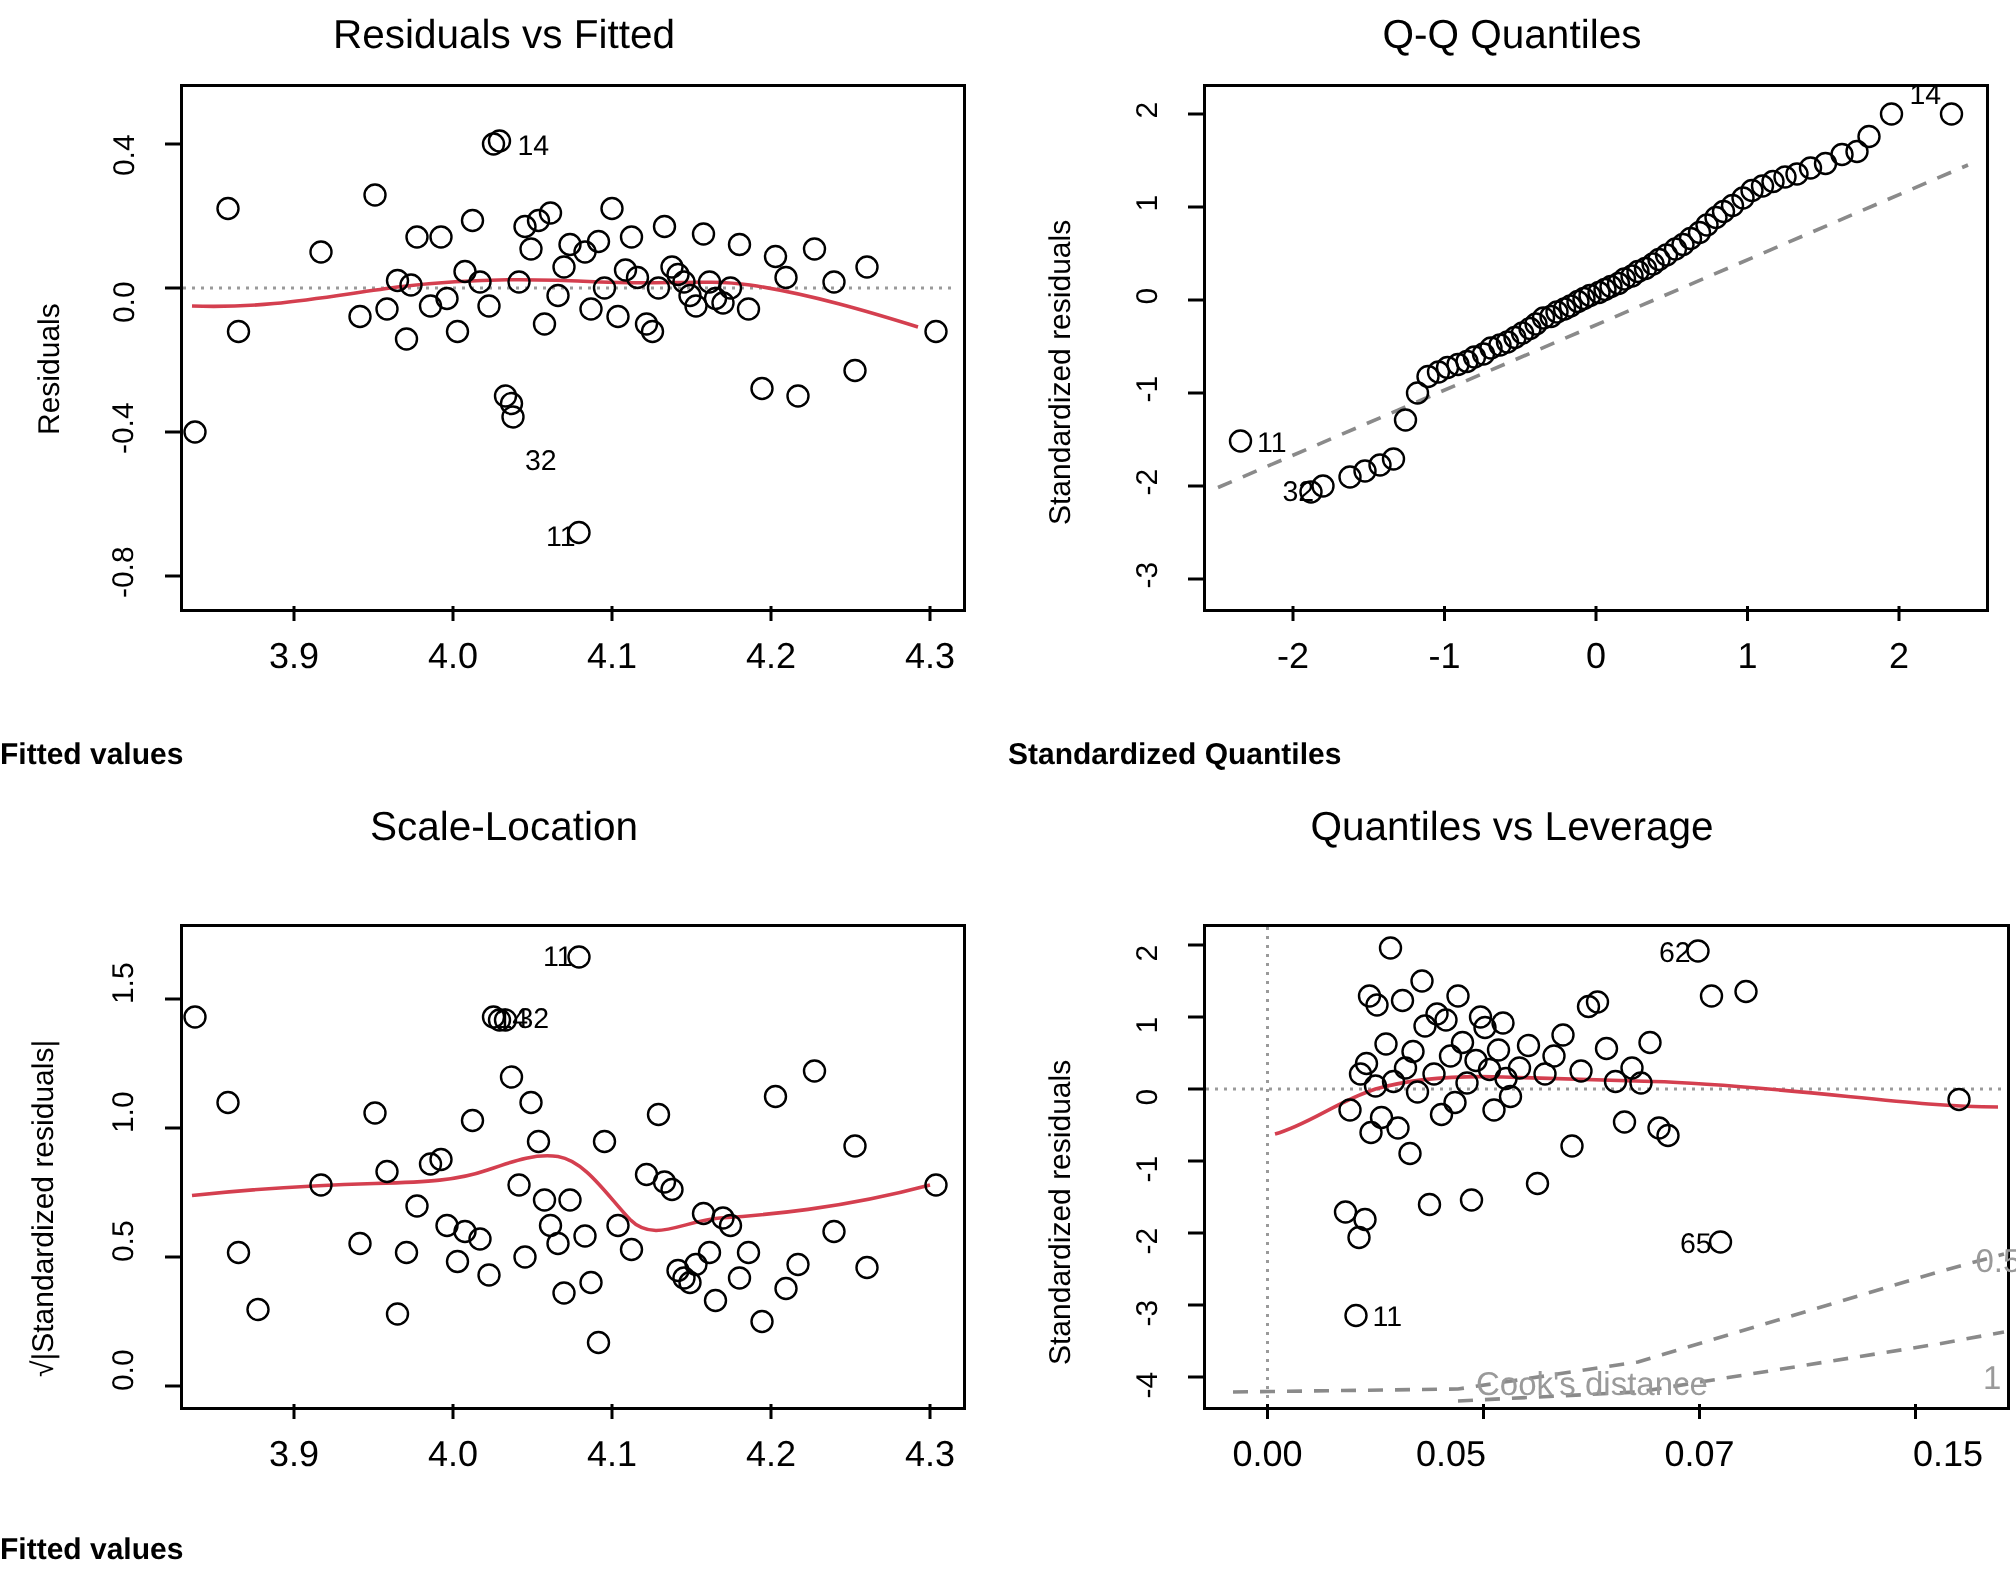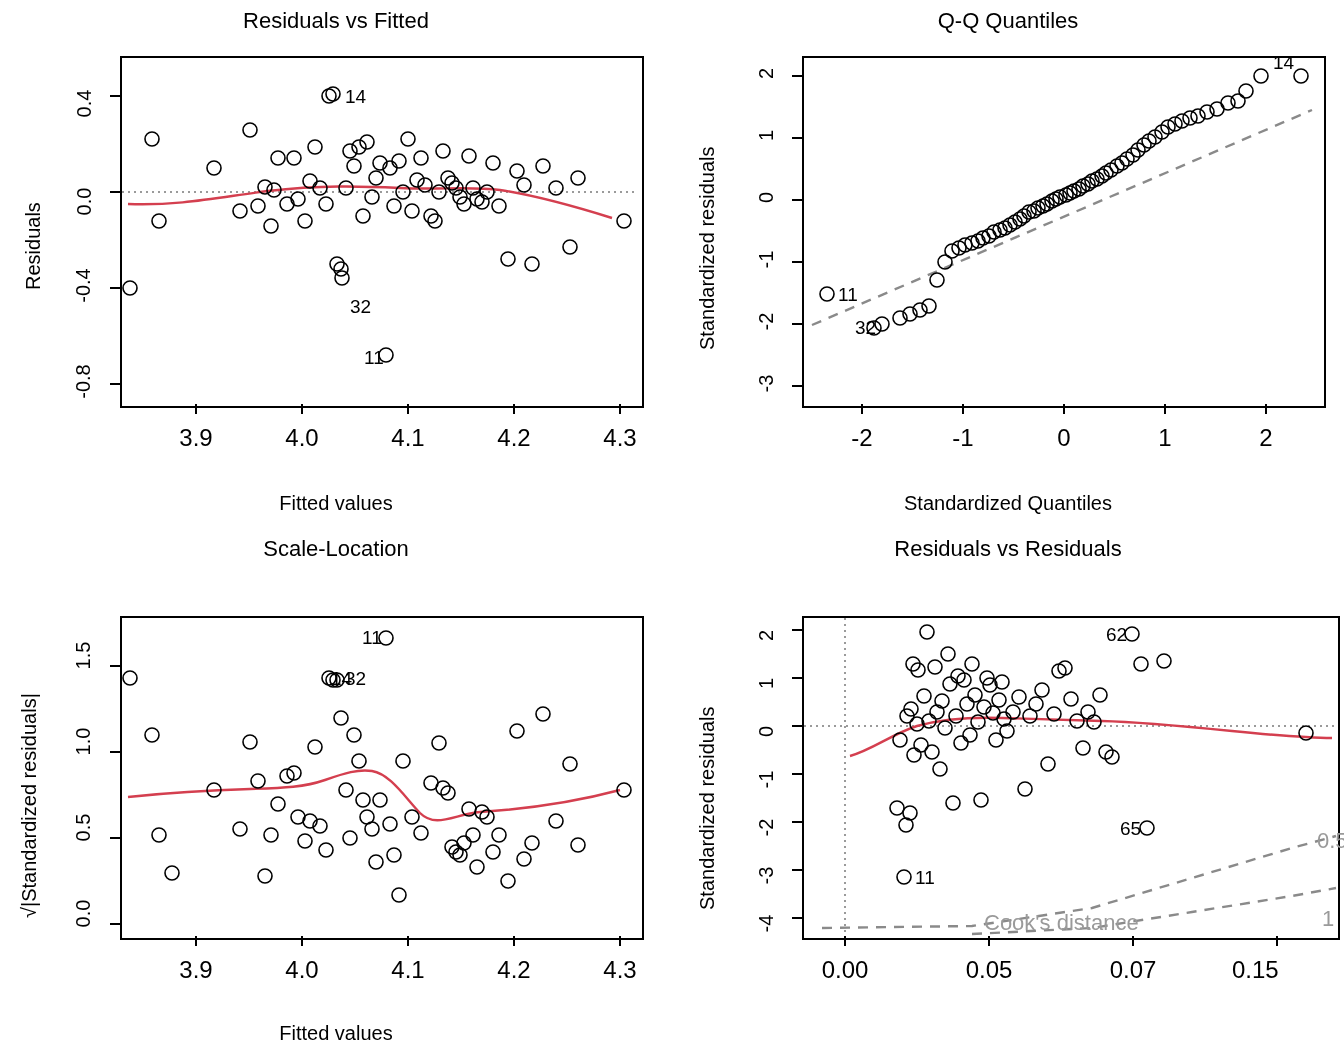--- a/index.html
+++ b/index.html
@@ -1,21 +1,21 @@
 <!DOCTYPE html>
 <html><head>
 <meta charset="utf-8">
 <style>
   html,body{margin:0;padding:0;background:#ffffff;}
   body{width:1344px;height:1056px;font-family:"Liberation Sans",sans-serif;color:#000;}
   .grid{display:grid;grid-template-columns:672px 672px;grid-template-rows:528px 528px;width:1344px;height:1056px;}
   .panel{position:relative;width:672px;height:528px;}
-  .ptitle{position:absolute;left:0;right:0;top:8px;text-align:center;font-size:22px;}
+  .ptitle{position:absolute;left:0;right:0;top:8px;text-align:center;font-size:27px;}
   .plotbox{position:absolute;border:2px solid #000;background:#fff;}
-  .xlab{position:absolute;left:0;right:0;text-align:center;font-size:20px;}
+  .xlab{position:absolute;left:0;right:0;font-size:20px;font-weight:bold;}
   .ylab{position:absolute;font-size:20px;transform-origin:left top;}
   .tick{position:absolute;font-size:24px;}
   .tickrot{position:absolute;font-size:20px;transform-origin:center center;transform:rotate(-90deg);}
   svg{position:absolute;left:0;top:0;overflow:visible;}
   .pt{fill:none;stroke:#000;stroke-width:1.6;}
   .lowess{fill:none;stroke:#d43f4f;stroke-width:2.4;}
   .dotted{stroke:#9a9a9a;stroke-width:2;stroke-dasharray:2 4;fill:none;}
   .dashed{stroke:#8a8a8a;stroke-width:2.4;stroke-dasharray:10 8;fill:none;}
   .lbl{font-size:19px;fill:#000;font-family:"Liberation Sans",sans-serif;}
   .cooklbl{font-size:22px;fill:#9a9a9a;font-family:"Liberation Sans",sans-serif;}
@@ -339,37 +339,37 @@
           <circle cx="578" cy="317" r="7"></circle>
           <circle cx="624" cy="262" r="7"></circle>
       </g>
       <text class="lbl" x="362" y="116">11</text>
       <text class="lbl" x="345" y="157">32</text>
       <text class="lbl" x="331" y="157">14</text>
     </svg>
   </div>
 
   <div class="panel">
-    <div class="ptitle">Residuals vs Residuals</div>
+    <div class="ptitle">Quantiles vs Leverage</div>
     <div class="plotbox" style="left:130px;top:88px;width:534px;height:320px;overflow:hidden;"></div>
 
     <div class="ylab" style="left:24px;top:382px;transform:rotate(-90deg);white-space:nowrap;">Standardized residuals</div>
 
     <div class="tickrot" style="left:72px;top:384px;width:44px;text-align:center;">-4</div>
     <div class="tickrot" style="left:72px;top:336px;width:44px;text-align:center;">-3</div>
     <div class="tickrot" style="left:72px;top:288px;width:44px;text-align:center;">-2</div>
     <div class="tickrot" style="left:72px;top:240px;width:44px;text-align:center;">-1</div>
     <div class="tickrot" style="left:76px;top:192px;width:36px;text-align:center;">0</div>
     <div class="tickrot" style="left:76px;top:144px;width:36px;text-align:center;">1</div>
     <div class="tickrot" style="left:76px;top:96px;width:36px;text-align:center;">2</div>
 
     <div class="tick" style="left:128px;top:428px;width:90px;text-align:center;">0.00</div>
-    <div class="tick" style="left:272px;top:428px;width:90px;text-align:center;">0.05</div>
+    <div class="tick" style="left:272px;top:428px;width:90px;text-align:left;">0.05</div>
     <div class="tick" style="left:416px;top:428px;width:90px;text-align:center;">0.07</div>
-    <div class="tick" style="left:560px;top:428px;width:90px;text-align:left;">0.15</div>
+    <div class="tick" style="left:560px;top:428px;width:90px;text-align:right;">0.15</div>
 
 
     <svg width="672" height="528">
       <g stroke="#000" stroke-width="2">
         <line x1="173" y1="408" x2="173" y2="418"></line>
         <line x1="317" y1="408" x2="317" y2="418"></line>
         <line x1="461" y1="408" x2="461" y2="418"></line>
         <line x1="605" y1="408" x2="605" y2="418"></line>
         <line x1="120" y1="390" x2="130" y2="390"></line>
         <line x1="120" y1="342" x2="130" y2="342"></line>

